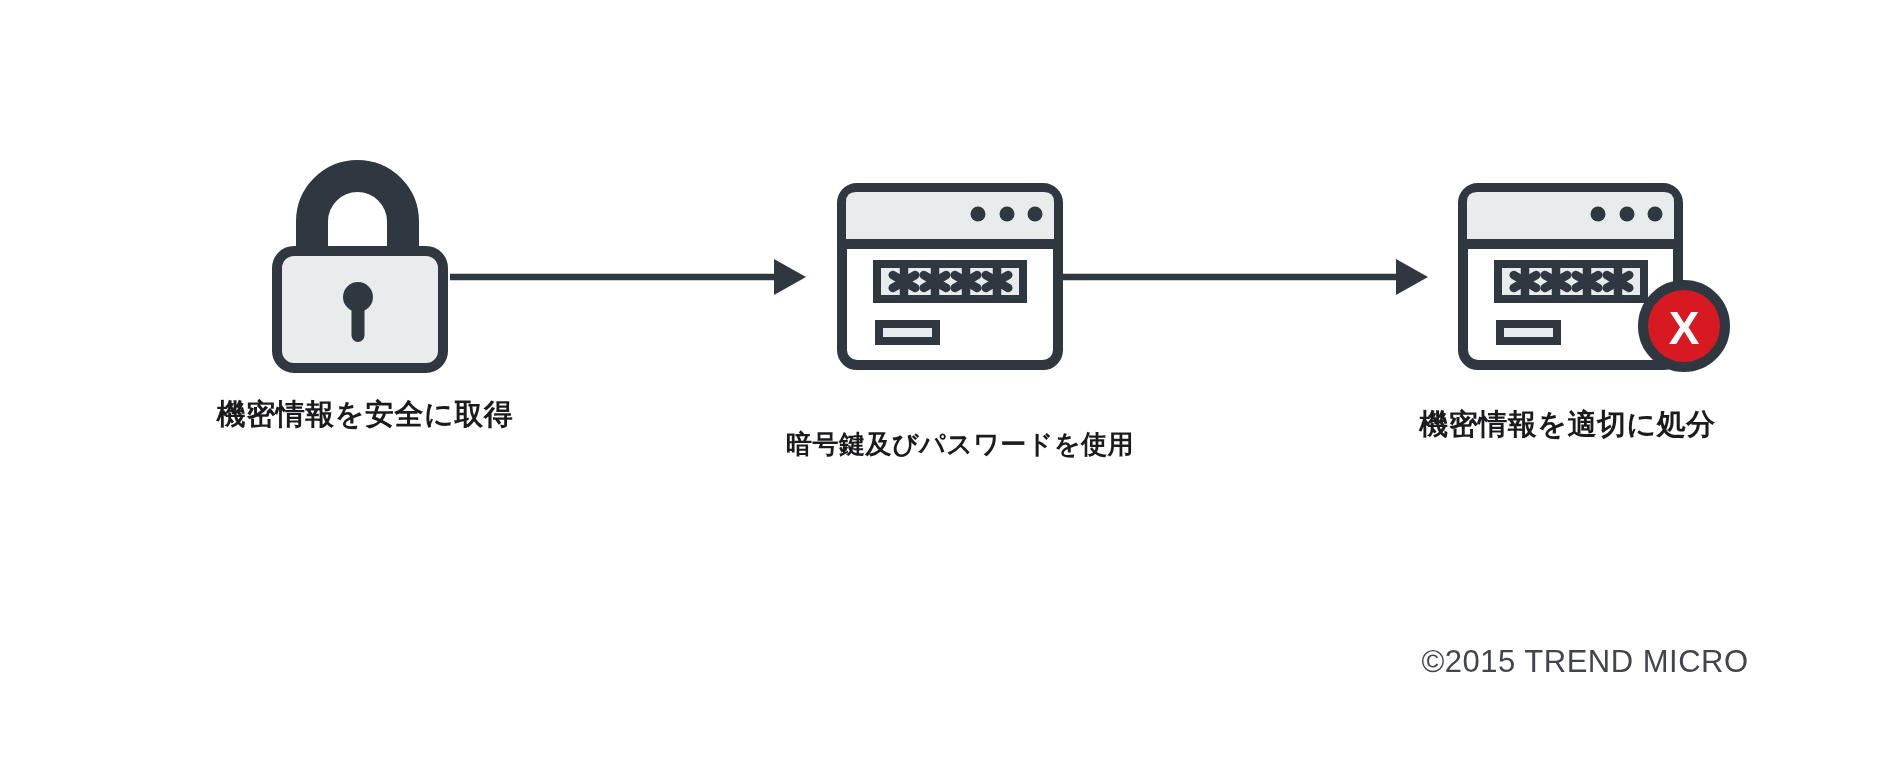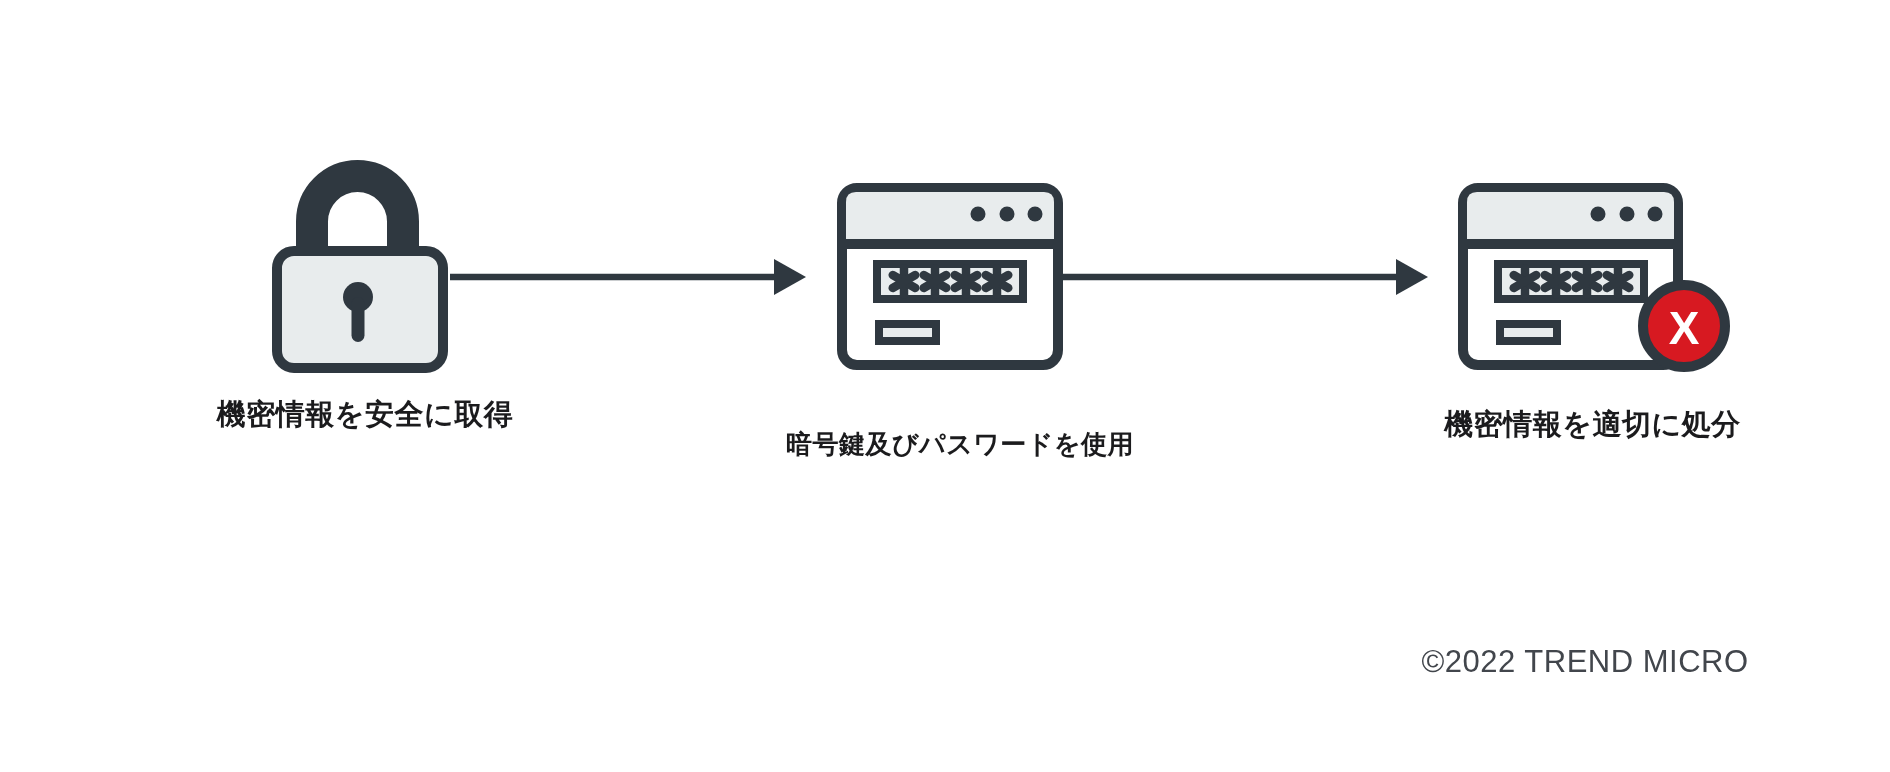--- a/index.html
+++ b/index.html
@@ -138,19 +138,19 @@
   </svg>
 
   <div class="step-label" style="left:85px; top:396px; width:560px;">
     <div>機密情報を安全に取得</div>
   </div>
 
   <div class="step-label single" style="left:710px; top:426px; width:500px;">
     <div>暗号鍵及びパスワードを使用</div>
   </div>
 
-  <div class="step-label" style="left:1290px; top:406px; width:555px;margin-left:25px;">
+  <div class="step-label" style="left:1290px; top:406px; width:555px;">
     <div>機密情報を適切に処分</div>
   </div>
 
-  <div class="copyright">©2022 TREND MICRO</div>
+  <div class="copyright">©2015 TREND MICRO</div>
 
 </div>
 
 </body></html>

